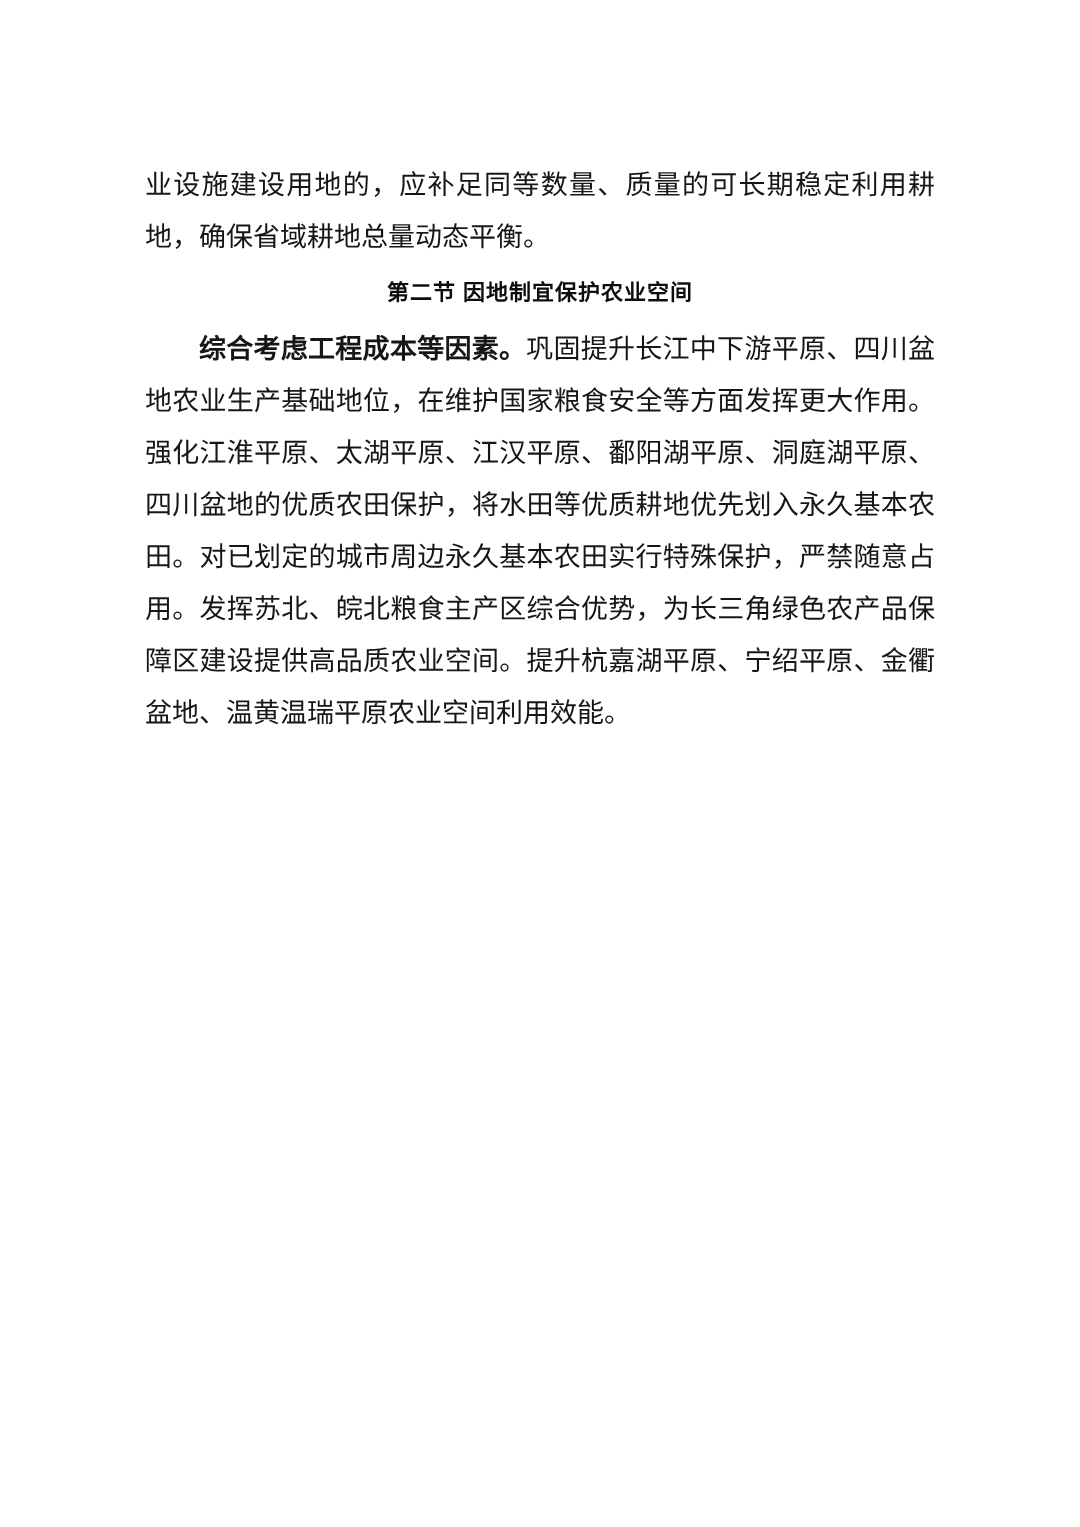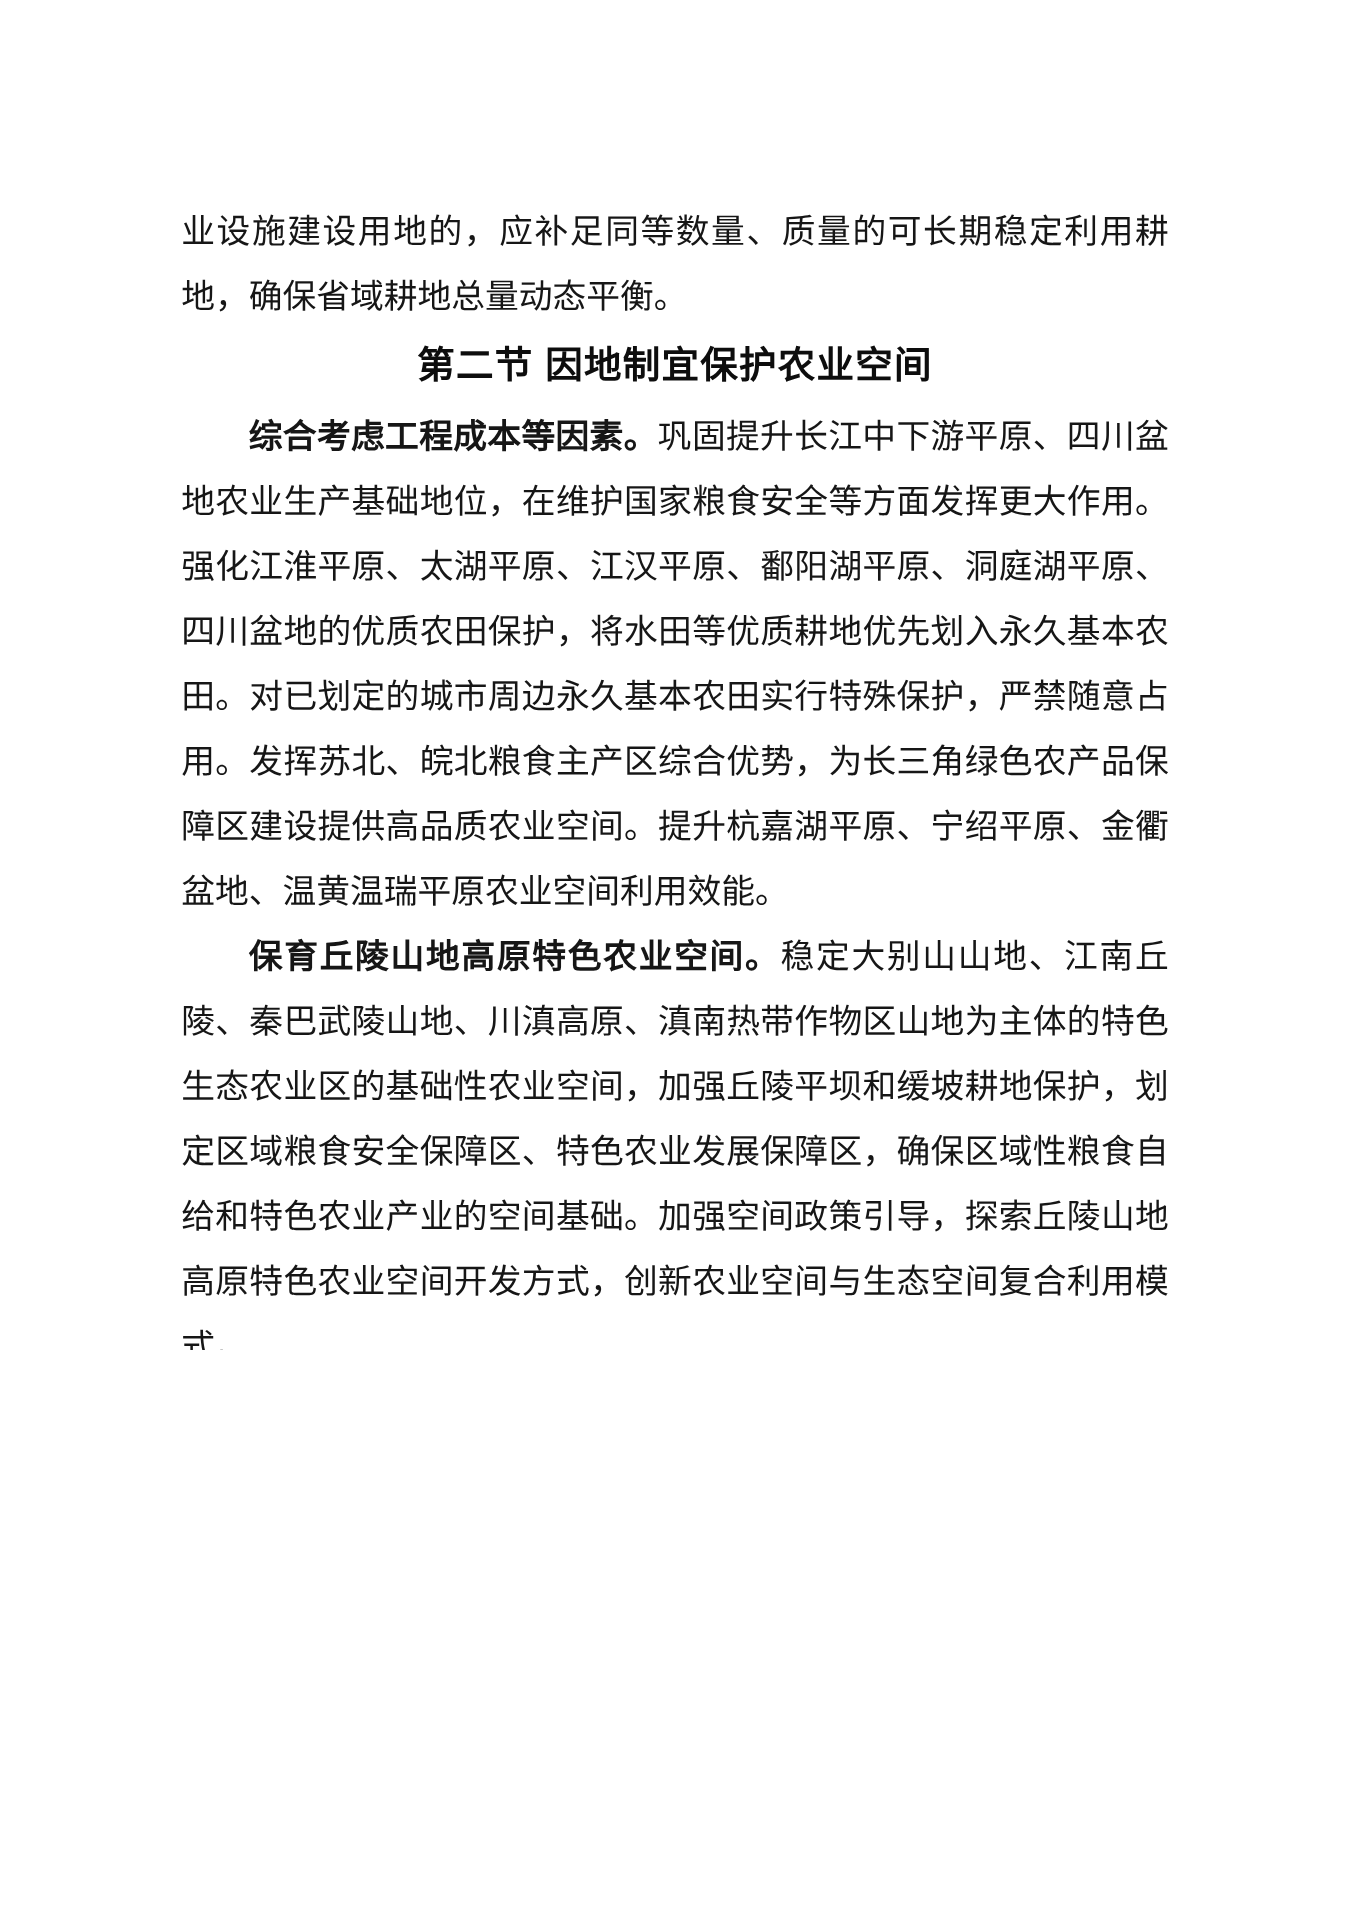--- a/index.html
+++ b/index.html
@@ -34,21 +34,21 @@
   .para-indent {
     text-indent: 2em;
   }
   .para-lead {
     font-weight: bold;
   }
   .section-heading {
     margin: 0;
     padding: 0;
     font-family: "Liberation Sans", "DejaVu Sans", sans-serif;
-    font-size: 30px;
+    font-size: 22px;
     font-weight: bold;
     line-height: 60px;
     text-align: center;
     text-indent: 0;
     color: #0d0d0d;
     letter-spacing: 1px;
   }
   .page-footer {
     position: absolute;
     left: 145px;
@@ -69,21 +69,18 @@
 
     <p class="para-continuation">业设施建设用地的，应补足同等数量、质量的可长期稳定利用耕地，确保省域耕地总量动态平衡。</p>
 
 
     <h2 class="section-heading">第二节 因地制宜保护农业空间</h2>
 
     <p class="para-indent">
       <strong class="para-lead">综合考虑工程成本等因素。</strong><span>巩固提升长江中下游平原、四川盆地农业生产基础地位，在维护国家粮食安全等方面发挥更大作用。强化江淮平原、太湖平原、江汉平原、鄱阳湖平原、洞庭湖平原、四川盆地的优质农田保护，将水田等优质耕地优先划入永久基本农田。对已划定的城市周边永久基本农田实行特殊保护，严禁随意占用。发挥苏北、皖北粮食主产区综合优势，为长三角绿色农产品保障区建设提供高品质农业空间。提升杭嘉湖平原、宁绍平原、金衢盆地、温黄温瑞平原农业空间利用效能。</span>
     </p>
 
-    <p class="para-indent">
-      <strong class="para-lead">保育丘陵山地高原特色农业空间。</strong><span>稳定大别山山地、江南丘陵、秦巴武陵山地、川滇高原、滇南热带作物区山地为主体的特色生态农业区的基础性农业空间，加强丘陵平坝和缓坡耕地保护，划定区域粮食安全保障区、特色农业发展保障区，确保区域性粮食自给和特色农业产业的空间基础。加强空间政策引导，探索丘陵山地高原特色农业空间开发方式，创新农业空间与生态空间复合利用模式。</span>
-    </p>
 
   </div>
 
   <div class="page-footer">— 16 —</div>
 
 </div>
 
 </body></html>

